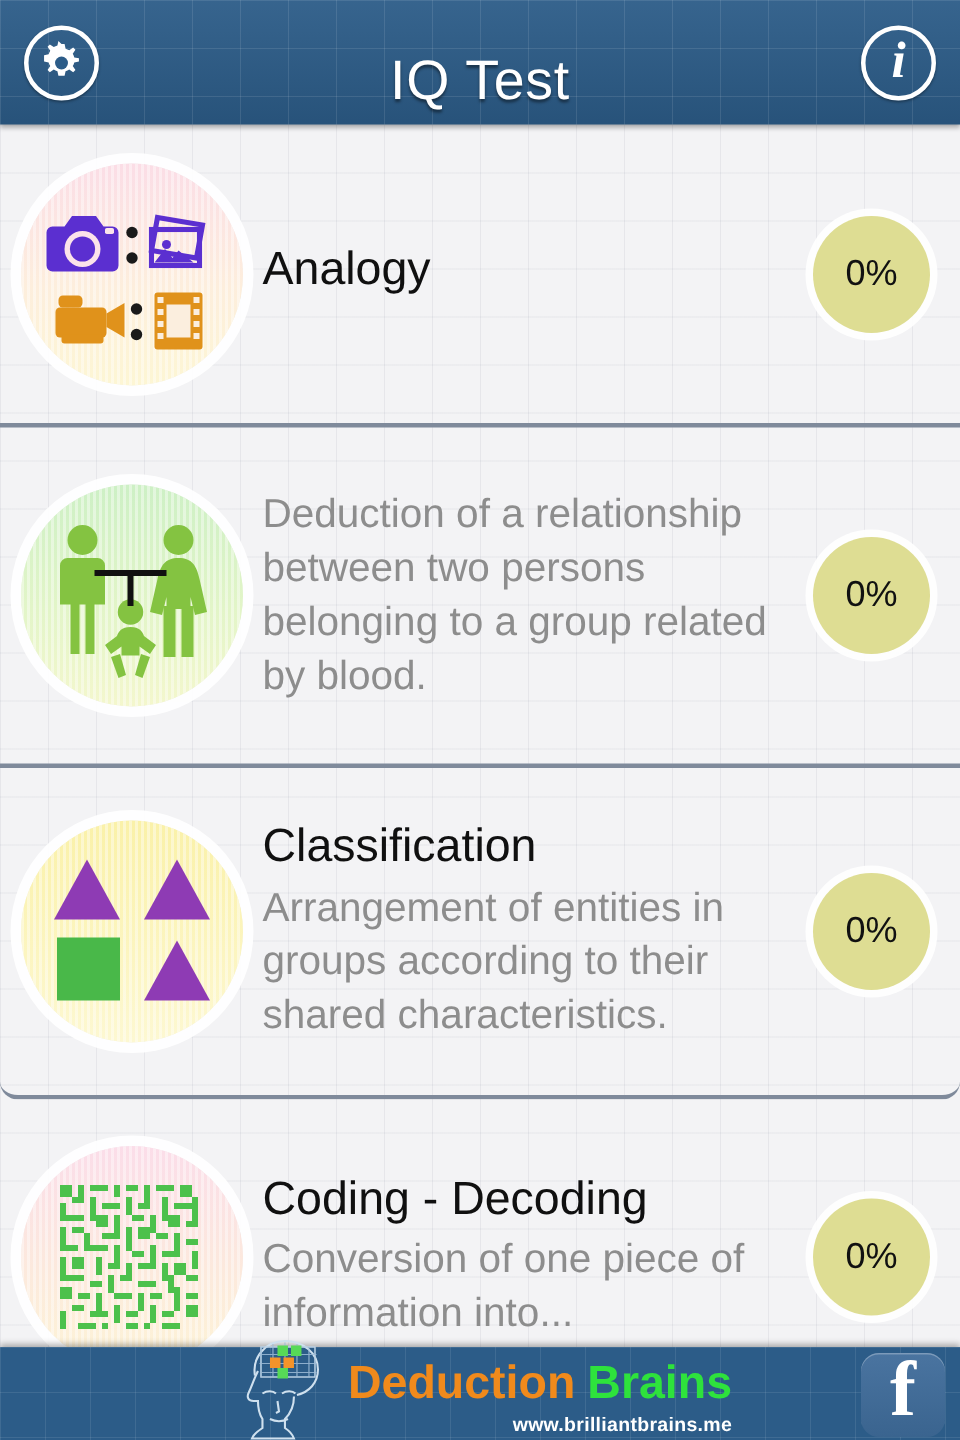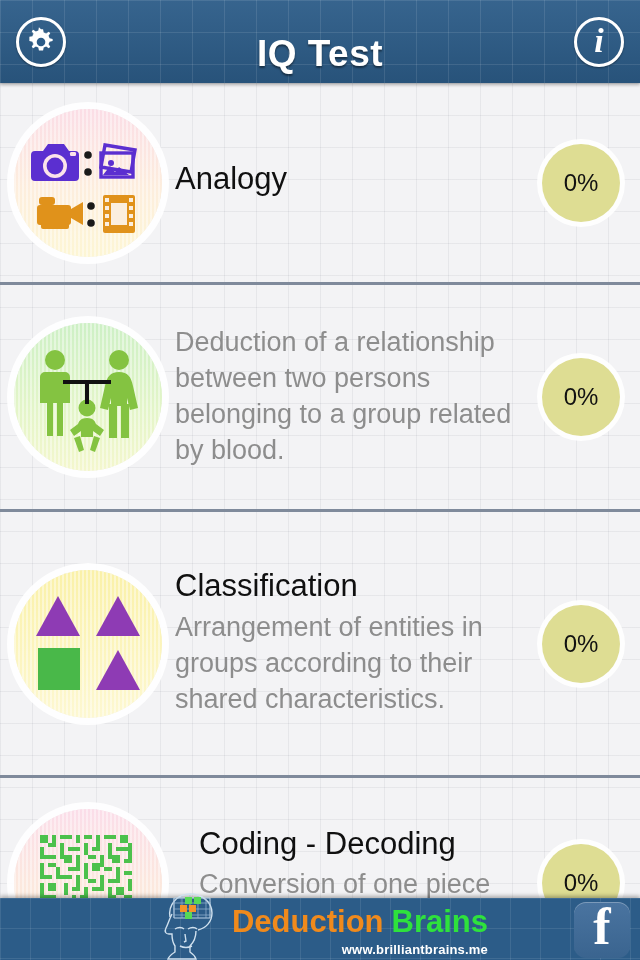--- a/index.html
+++ b/index.html
@@ -37,21 +37,21 @@
       linear-gradient(to bottom, rgba(255,255,255,.05), rgba(0,0,0,.10));
     background-size: 32px 32px, 32px 32px, 100% 100%;
     box-shadow: 0 2px 3px rgba(0,0,0,.28);
     z-index: 5;
   }
   .hdr-title {
     position: absolute; left: 0; top: 0; width: 640px; height: 107px;
     display: flex; align-items: center; justify-content: center;
     color: #ffffff;
     font-size: 37px;
-    font-weight: bold;
+    font-weight: normal;
     letter-spacing: .5px;
     text-shadow: 0 2px 2px rgba(0,0,0,.45);
   }
   .hdr-btn {
     position: absolute; top: 17px;
     width: 50px; height: 50px;
     border: 3px solid #ffffff;
     border-radius: 50%;
     box-sizing: border-box;
     display: flex; align-items: center; justify-content: center;
@@ -290,21 +290,21 @@
         </div>
       </div>
       <div class="text-col">
         <div class="row-desc">Deduction of a relationship between two persons belonging to a group related by blood.</div>
       </div>
       <div class="score-wrap">
         <div class="score-badge">0%</div>
       </div>
     </div>
 
-    <div class="row" style="height:266px;">
+    <div class="row" style="height:221px;border-radius:12px;">
       <div class="icon-wrap">
         <div class="icon-circle" style="background:linear-gradient(to bottom,#faf1a8 0%,#fcf5c0 60%,#fdf8d2 100%);">
           <svg width="112" height="104" viewBox="0 0 112 104">
             <g fill="#8e3bb4">
               <path d="M26 4 L48 44 H4z"></path>
               <path d="M86 4 L108 44 H64z"></path>
               <path d="M86 58 L108 98 H64z"></path>
             </g>
             <rect x="6" y="56" width="42" height="42" fill="#49b849"></rect>
           </svg>
@@ -312,21 +312,21 @@
       </div>
       <div class="text-col">
         <div class="row-title">Classification</div>
         <div class="row-desc">Arrangement of entities in groups according to their shared characteristics.</div>
       </div>
       <div class="score-wrap">
         <div class="score-badge">0%</div>
       </div>
     </div>
 
-    <div class="row" style="height:210px;gap:24px;">
+    <div class="row" style="height:210px;">
       <div class="icon-wrap">
         <div class="icon-circle" style="background:linear-gradient(to bottom,#fbdde9 0%,#fce9dd 55%,#fdf4d6 100%);">
           <svg width="104" height="104" viewBox="0 0 26 26" shape-rendering="crispEdges">
             <g fill="#4cc14c">
               <rect x="1" y="1" width="2" height="2"></rect>
                 <rect x="4" y="1" width="1" height="3"></rect>
               <rect x="6" y="1" width="3" height="1"></rect>
                 <rect x="10" y="1" width="1" height="2"></rect>
               <rect x="12" y="1" width="2" height="1"></rect>
                 <rect x="15" y="1" width="1" height="3"></rect>

